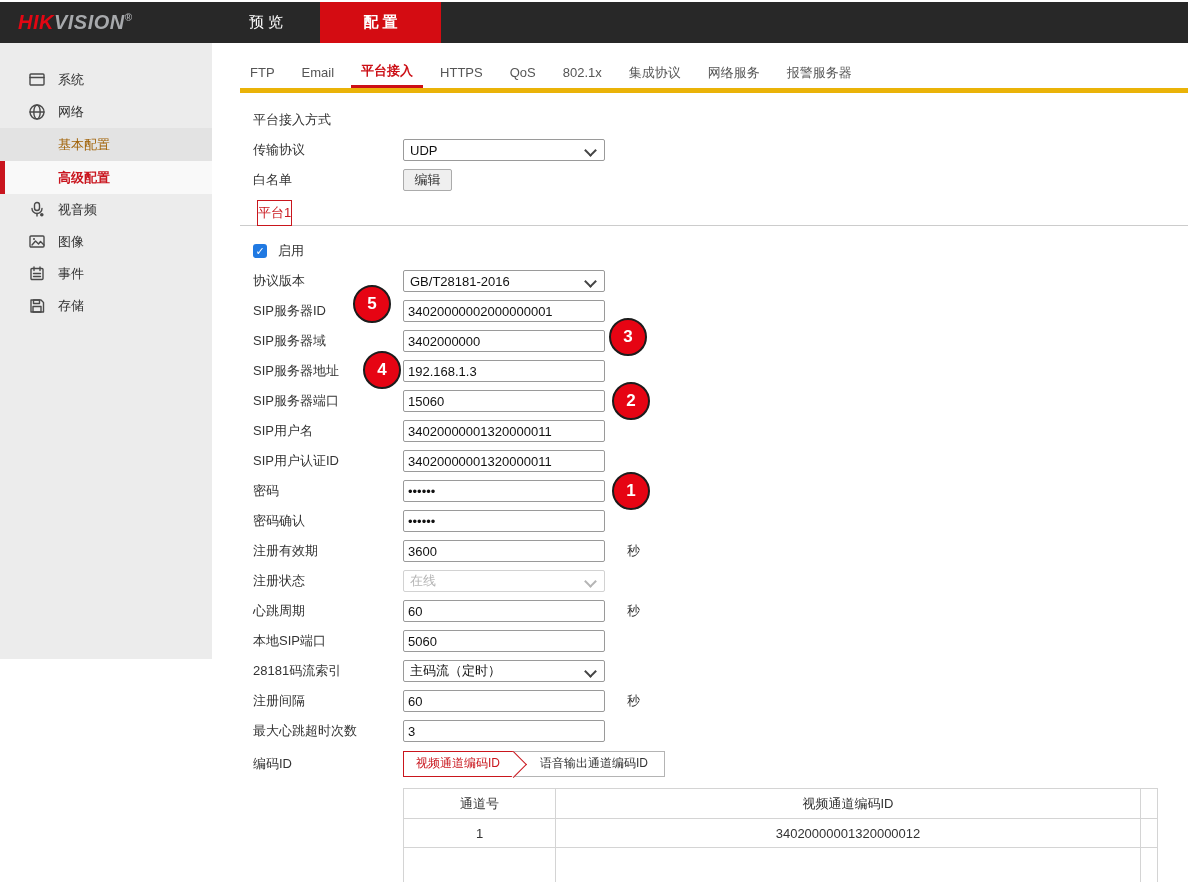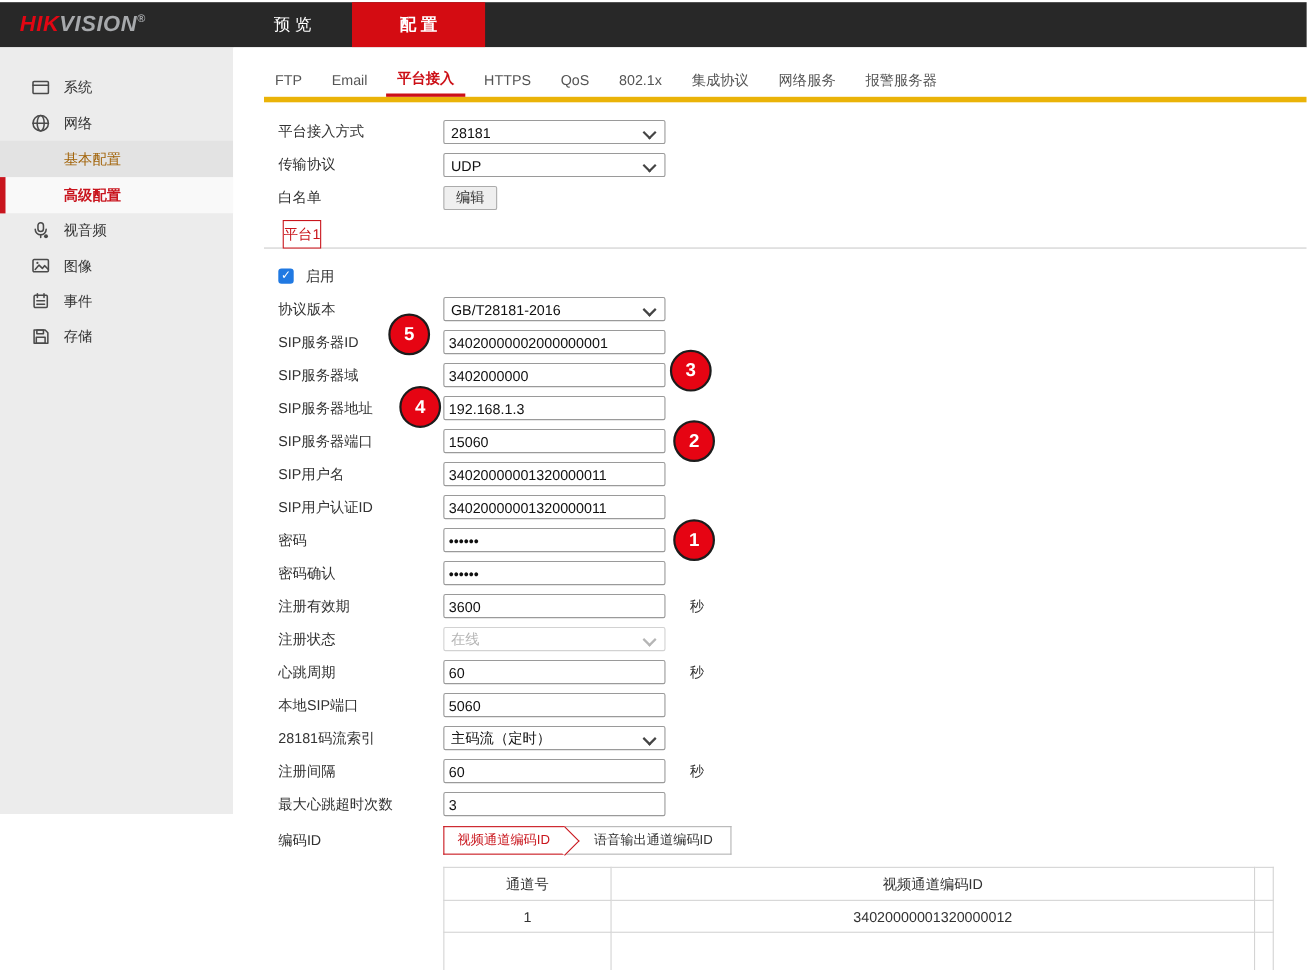--- a/index.html
+++ b/index.html
@@ -14,21 +14,21 @@
     letter-spacing:.5px; white-space:nowrap; }
   .logo .hik { color:#e30613; }
   .logo .vision { color:#a7a9ac; }
   .logo .reg { color:#a7a9ac; font-size:10px; vertical-align:super; font-style:normal; }
   .top-tab { position:absolute; top:0; height:41px; display:flex; align-items:center;
     justify-content:center; color:#fff; font-size:15px; cursor:pointer; }
   .top-tab.preview { left:212px; width:108px; }
   .top-tab.config { left:320px; width:121px; background:#d40c12; font-weight:bold; }
 
   
-  .sidebar { position:absolute; left:0; top:43px; width:212px; height:697px;
+  .sidebar { position:absolute; left:0; top:43px; width:212px; height:616px;
     background:#ececec; padding-top:21px;text-align:right; }
   .side-item { height:32px; display:flex; align-items:center; padding-left:28px;
     font-size:13px; color:#333; cursor:pointer; }
   .side-item .icn { width:18px; height:18px; margin-right:12px; display:inline-flex; }
   .side-sub { background:#e3e3e3; }
   .side-sub-item { height:33px; display:flex; align-items:center; padding-left:58px;
     font-size:13px; color:#a16207; cursor:pointer; position:relative; }
   .side-sub-item.selected { background:#f9f9f9; color:#c9151e; font-weight:bold; }
   .side-sub-item.selected .redbar { position:absolute; left:0; top:0; width:5px;
     height:33px; background:#c9151e; }
@@ -203,21 +203,20 @@
     <div class="tab">802.1x</div>
     <div class="tab">集成协议</div>
     <div class="tab">网络服务</div>
     <div class="tab">报警服务器</div>
   </div>
 
   <div class="form">
 
     <div class="frow">
       <span class="flabel">平台接入方式</span>
-      <div class="sel">28181</div>
     </div>
 
     <div class="frow">
       <span class="flabel">传输协议</span>
       <div class="sel">UDP</div>
     </div>
 
     <div class="frow">
       <span class="flabel">白名单</span>
       <button class="btn">编辑</button>

